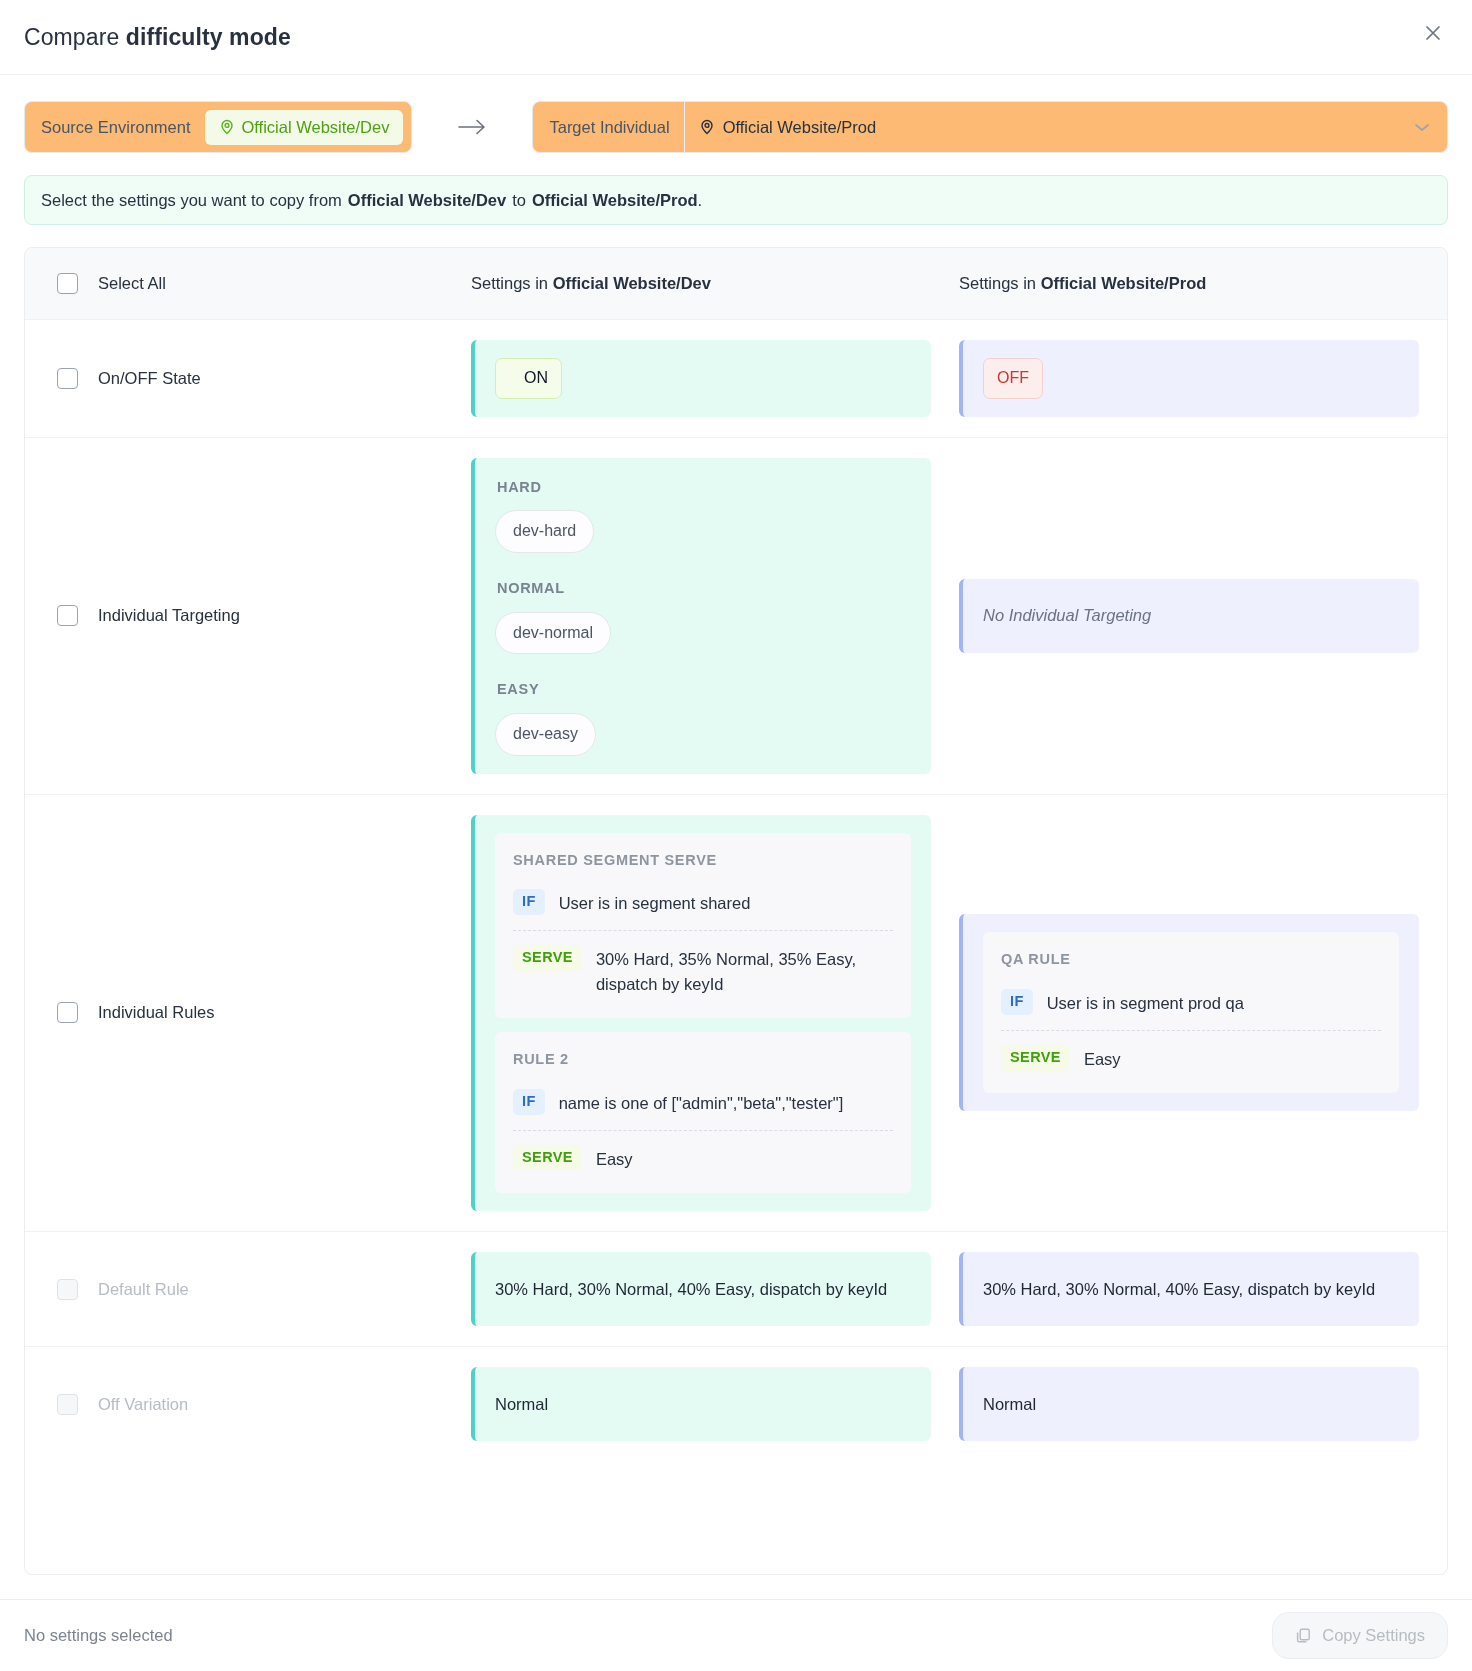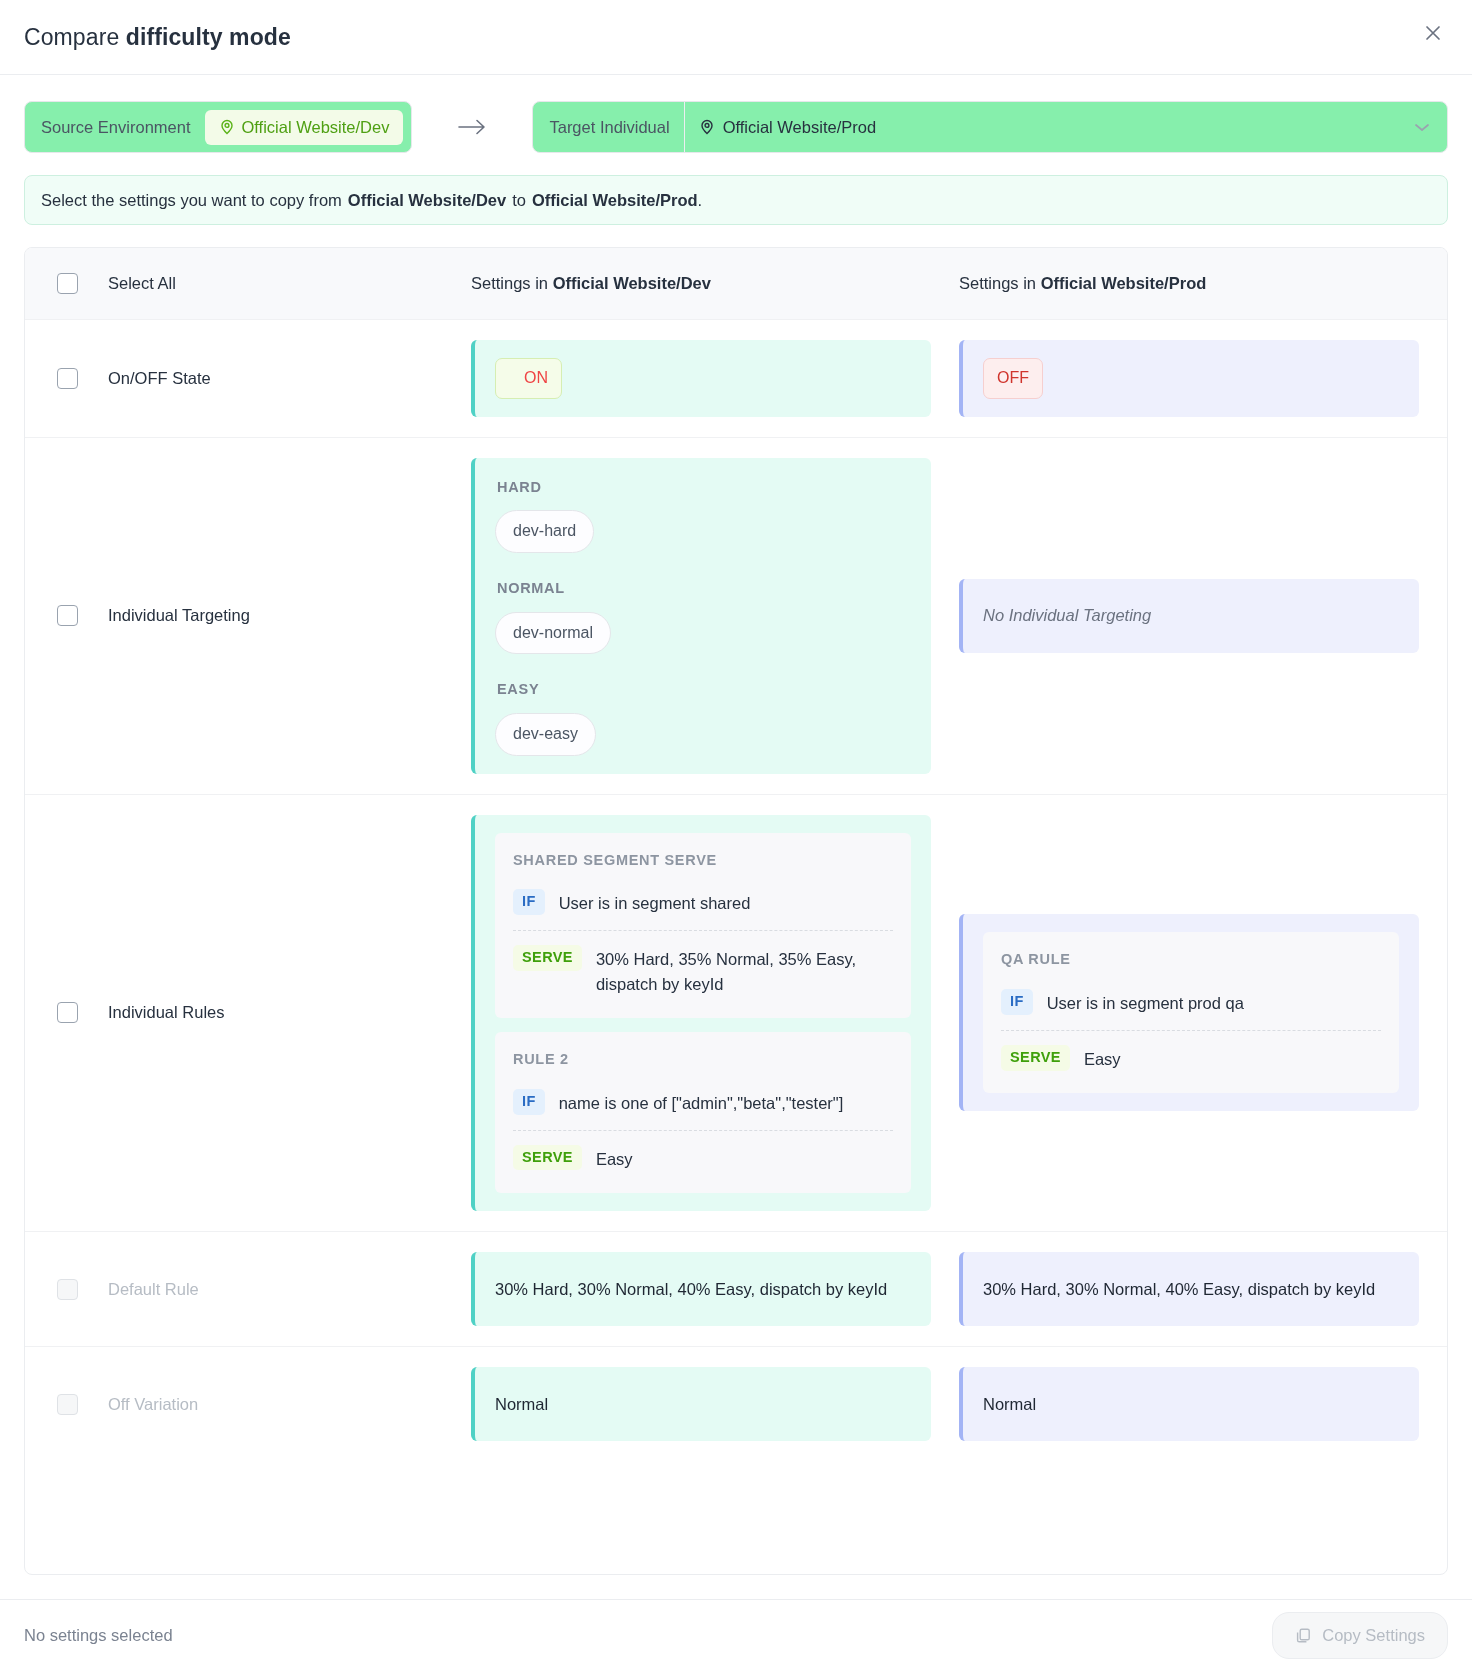--- a/index.html
+++ b/index.html
@@ -58,21 +58,21 @@
     padding: 26px 24px 0 24px;
     flex: 0 0 auto;
   }
   .env-group {
     display: flex;
     align-items: center;
     border: 1px solid #e6e8eb;
     border-radius: 8px;
     height: 52px;
     padding: 0 8px 0 0;
-    background: #86efac;
+    background: #fdba74;
   }
   .env-label {
     font-size: 16.5px;
     color: #4b5563;
     padding: 0 14px 0 16px;
     white-space: nowrap;
   }
   .env-pill-src {
     display: flex;
     align-items: center;
@@ -199,21 +199,21 @@
     background: #fff;
     flex: 0 0 21px;
     cursor: pointer;
   }
   .chk.disabled {
     border-color: #dfe2e6;
     background: #f6f7f8;
     cursor: default;
   }
   .chk-label {
-    margin-left: 30px;
+    margin-left: 20px;
     font-size: 16.5px;
     color: #27313f;
   }
   .chk-label.disabled { color: #b6bcc4; }
 
   
   .panel {
     border-radius: 6px;
     padding: 18px 20px;
     width: 100%;
@@ -230,21 +230,21 @@
 
   .state-badge {
     display: inline-flex;
     align-items: center;
     justify-content: center;
     border-radius: 7px;
     font-size: 16px;
     padding: 7px 13px;
     align-self: flex-start;
   }
-  .state-on { background: #f5fce9; border: 1px solid #d6eeb2; color: #ef4444; padding-left: 28px; }
+  .state-on { background: #f5fce9; border: 1px solid #d6eeb2; color: #0f172a; padding-left: 28px; }
   .state-off { background: #fdeeee; border: 1px solid #f6cfcf; color: #d0342c; }
 
   .muted-italic {
     color: #6b7280;
     font-style: italic;
     font-size: 16.5px;
   }
 
   .grp-title {
     font-size: 14.5px;

